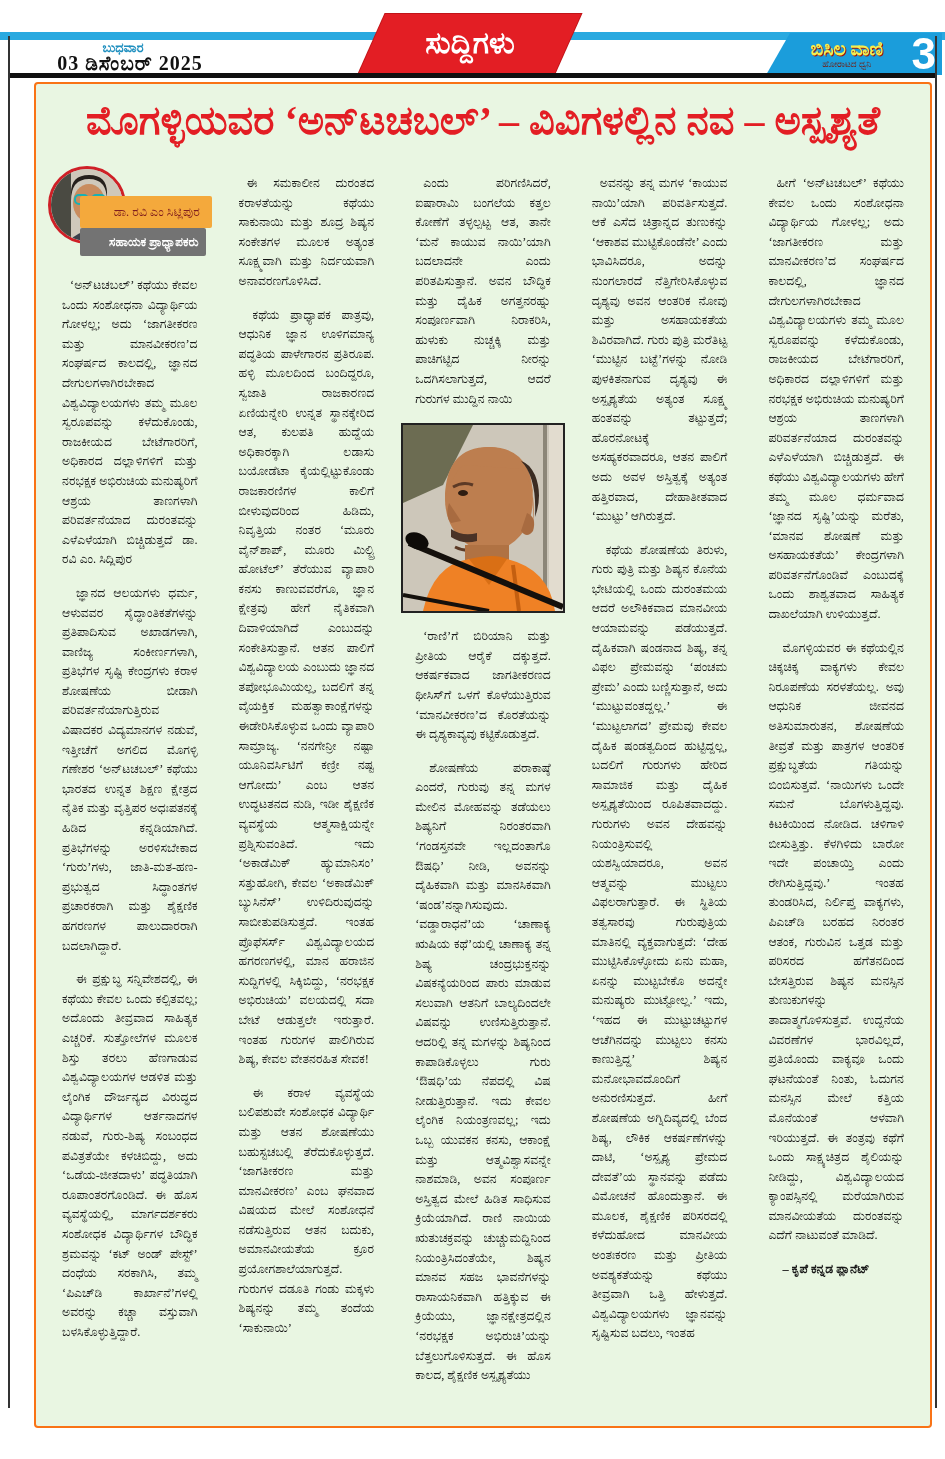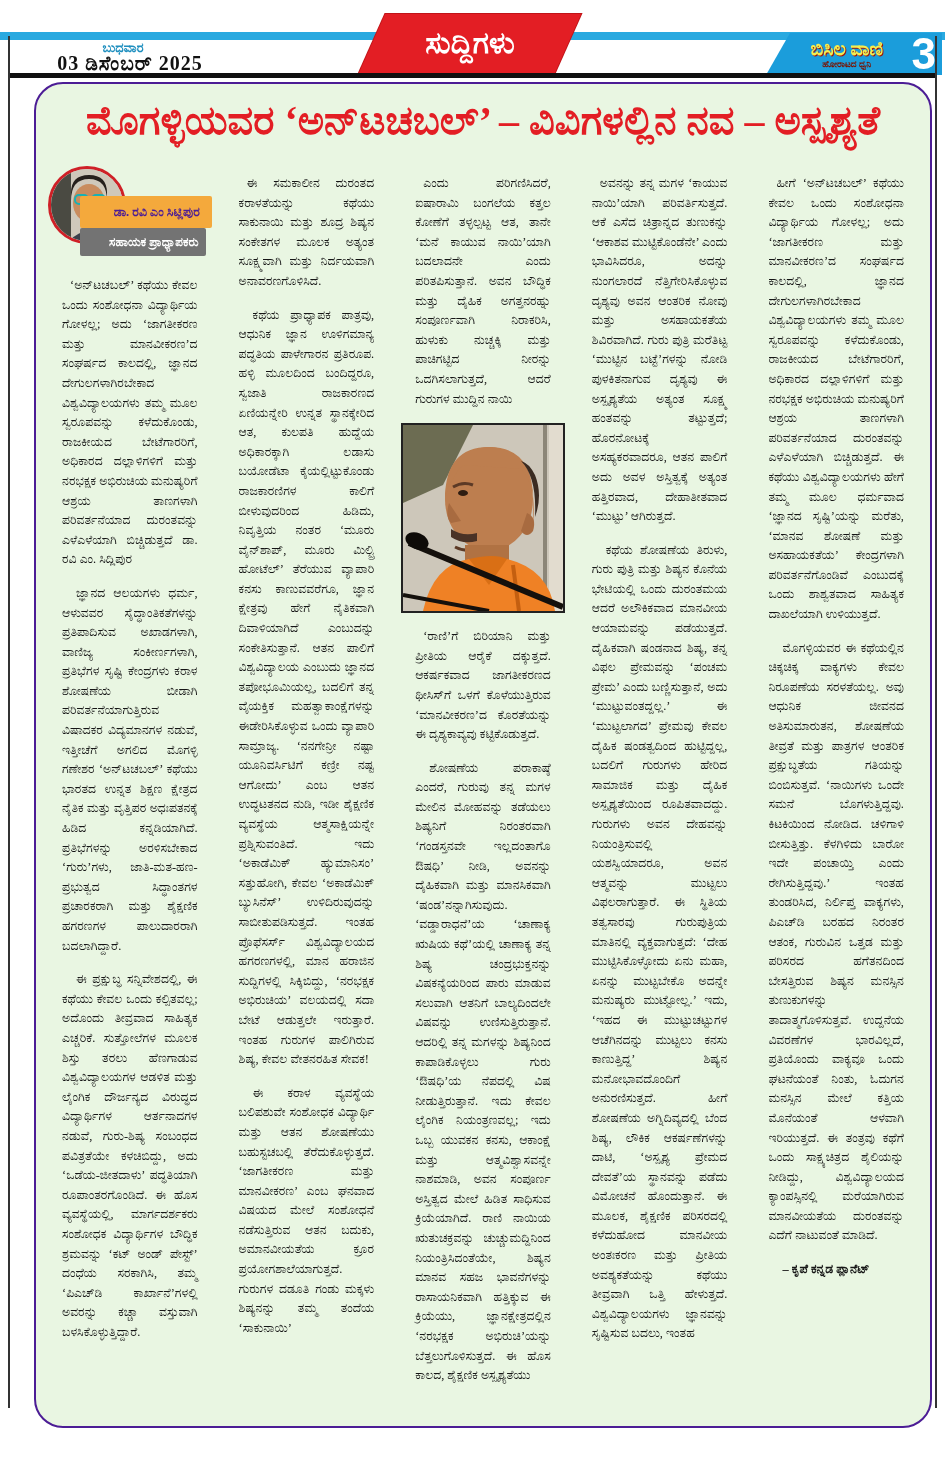--- a/index.html
+++ b/index.html
@@ -19,43 +19,43 @@
     background:#e31e24;transform:skewX(-24deg);box-shadow:0 0 0 1px #c01418;}
   .section-flag span{display:flex;align-items:center;justify-content:center;
     width:100%;height:100%;transform:skewX(24deg);
     color:#ffffff;font-weight:bold;font-size:30px;}
   .masthead{position:absolute;left:766px;top:33px;width:176px;height:42px;
     background:#1b9ddb;clip-path:polygon(24px 0,100% 0,100% 100%,0 100%);
     display:flex;align-items:center;justify-content:flex-end;}
   .masthead .mh-text{flex:1;text-align:center;padding-left:18px;}
   .mh-title{color:#f5ee4f;font-weight:bold;font-size:19px;line-height:20px;
     text-shadow:1px 1px 0 #a01408;}
-  .mh-tagline{color:#7a1200;font-weight:bold;font-size:9px;line-height:11px;}
+  .mh-tagline{color:#7a1200;font-weight:normal;font-size:9px;line-height:11px;}
   .mh-page{color:#ffffff;font-weight:bold;font-size:44px;line-height:42px;
     padding:0 6px 0 2px;font-family:"Liberation Sans",sans-serif;}
   .page-edge{position:absolute;top:36px;width:2px;height:1372px;background:#333;}
   .page-edge.left{left:8px;} .page-edge.right{left:935px;}
   
   .article-box{position:absolute;left:34px;top:82px;width:898px;height:1346px;
-    border:2px solid #4c1d95;border-radius:29px;background:#e9f6e2;box-sizing:border-box;}
+    border:2px solid #f97316;border-radius:4px;background:#e9f6e2;box-sizing:border-box;}
   .headline{margin:6px 10px 0;height:62px;line-height:62px;text-align:center;
     color:#e31e24;font-weight:bold;font-size:40px;white-space:nowrap;overflow:hidden;}
   .columns{display:flex;gap:13px;margin:8px 12px 0;height:1252px;overflow:hidden;}
   .col{flex:1 1 0;min-width:0;overflow:hidden;}
   .col p{margin:14px;text-indent:14px;font-size:12.4px;line-height:1.58;
     text-align:justify;color:#151515;word-break:break-word;}
   .col .paras p:first-child{text-indent:8px;}
   .attribution{font-weight:bold;margin-top:4px !important;}
   
   .byline-card{position:relative;height:100px;margin:2px 0 8px;}
   .byline-portrait{position:absolute;left:0;top:4px;width:72px;height:72px;border-radius:50%;
     border:3px solid #cf2027;overflow:hidden;background:#d8d2c6;}
   .byline-band-name{position:absolute;left:32px;right:0;top:34px;height:32px;background:#f4a93c;
     display:flex;align-items:center;justify-content:center;border-radius:2px;}
-  .byline-band-name span{color:#4c1d95;font-weight:bold;font-size:12.5px;text-indent:22px;}
+  .byline-band-name span{color:#7f1d1d;font-weight:normal;font-size:12.5px;text-indent:22px;}
   .byline-band-title{position:absolute;left:32px;right:6px;top:66px;height:28px;background:#737373;
     display:flex;align-items:center;justify-content:center;border-radius:2px;}
   .byline-band-title span{color:#ffffff;font-weight:bold;font-size:12px;text-indent:22px;}
   
   .photo-figure{margin:4px 0 2px;border:2px solid #222;height:186px;overflow:hidden;background:#cdc7ba;}
   .photo-figure svg{display:block;}
 </style>
 </head>
 <body>
 

